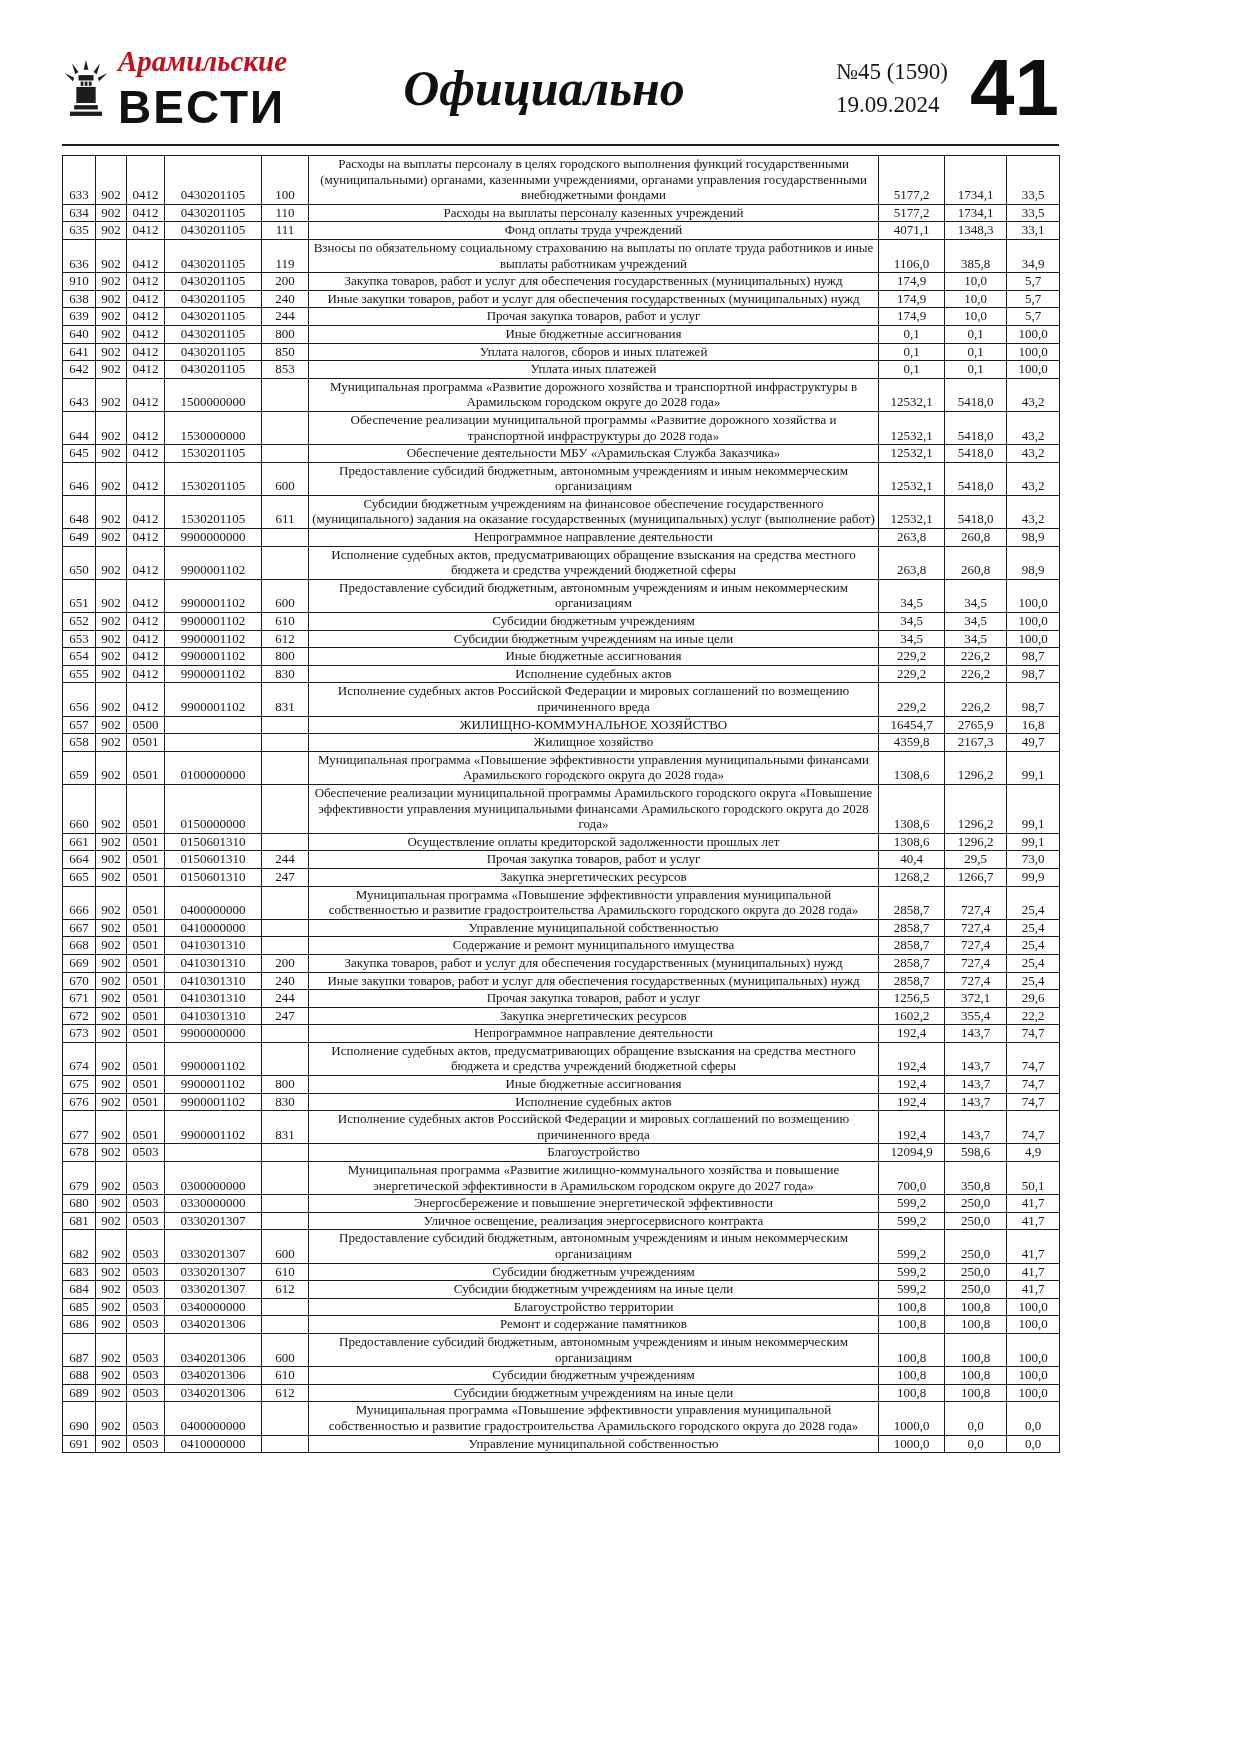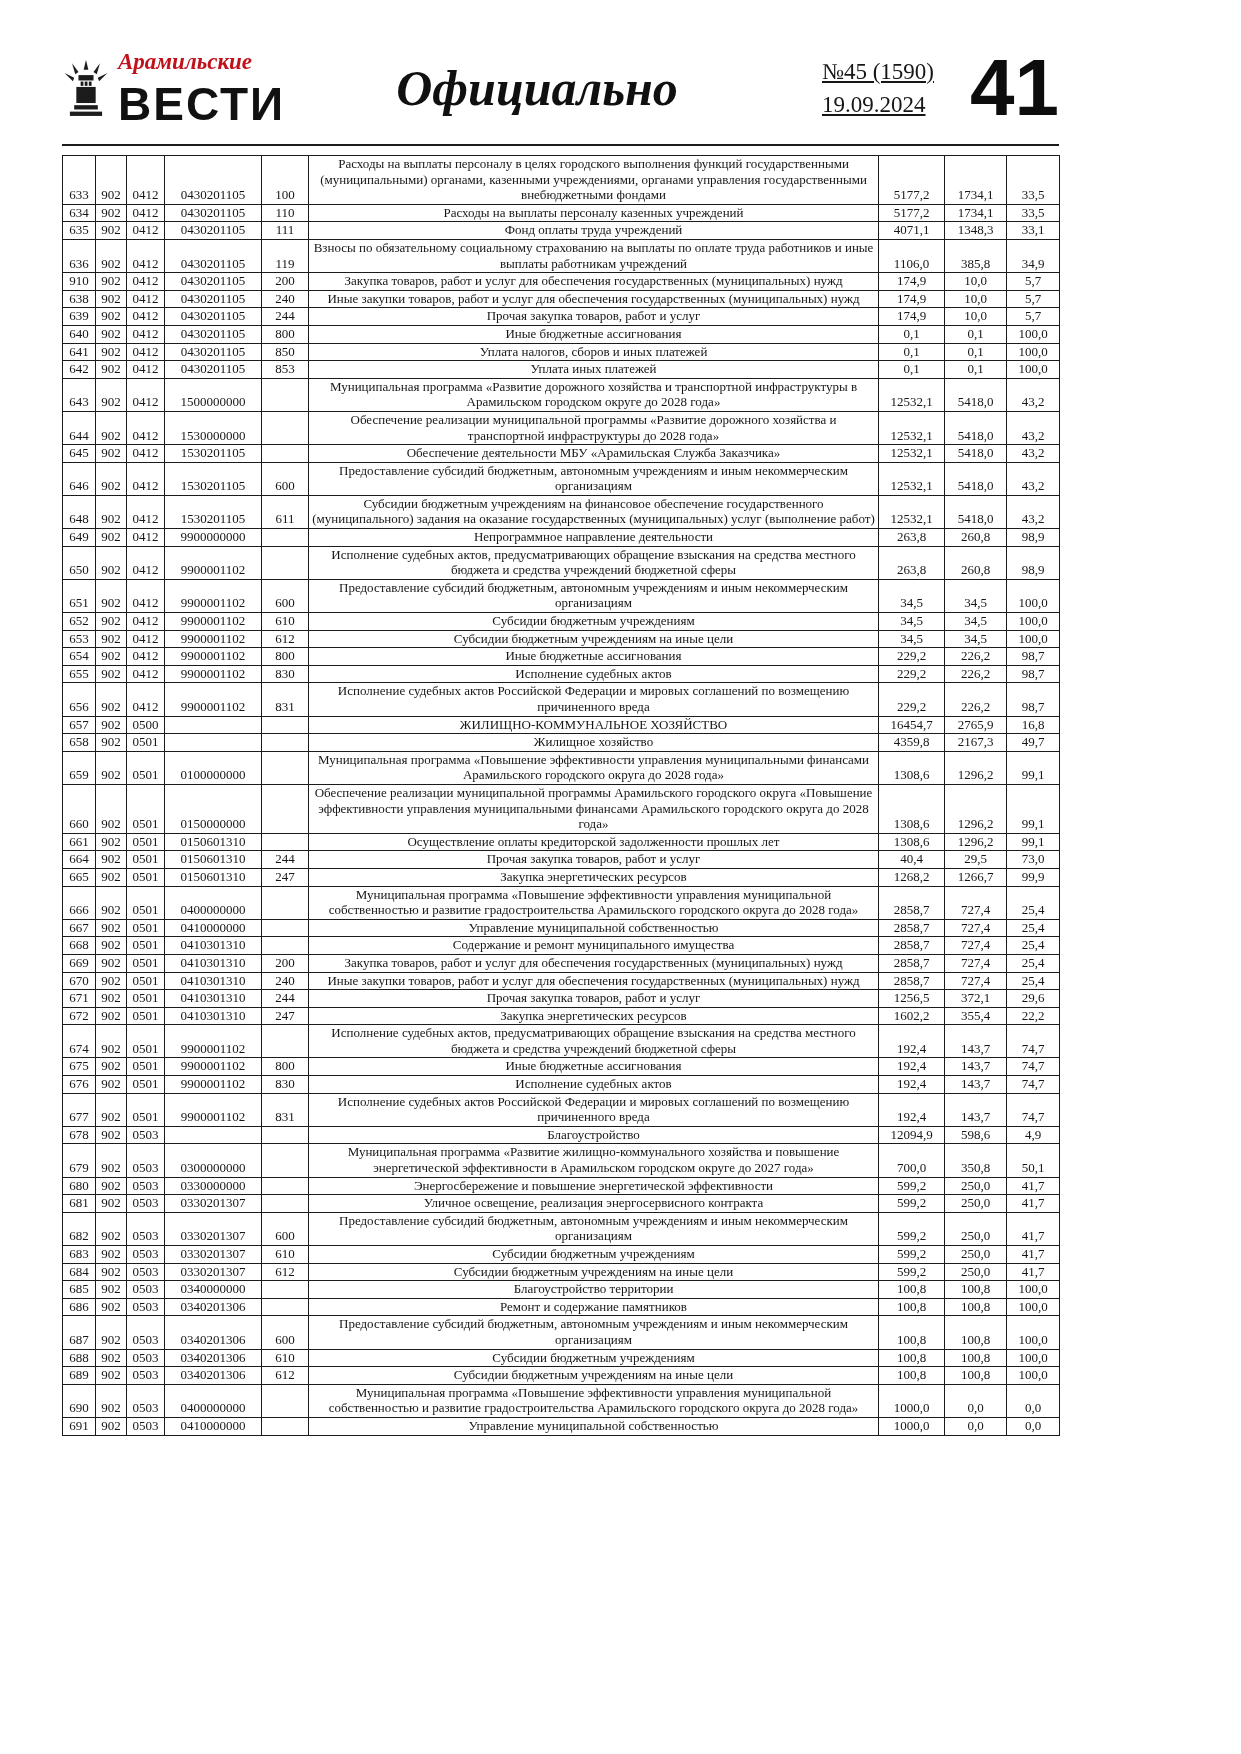--- a/index.html
+++ b/index.html
@@ -11,34 +11,34 @@
     position:relative;
   }
   .content { width:997px; margin:40px 0 0 62px; }
 
   
   .header { display:flex; align-items:center; height:96px; }
   .brand { display:flex; align-items:center; gap:8px; width:230px; flex:0 0 auto; }
   .emblem { width:48px; height:58px; flex:0 0 auto; }
   .brand-text { display:flex; flex-direction:column; }
   .brand-top {
-    color:#c0121c; font-size:23px; font-weight:bold; font-style:italic;
+    color:#c0121c; font-size:29px; font-weight:bold; font-style:italic;
     font-family:"Liberation Serif", serif; line-height:1; margin-bottom:10px;
   }
   .brand-bottom {
     font-size:46px; font-weight:800; letter-spacing:2px; line-height:0.95;
     font-family:"Liberation Sans", sans-serif; color:#111;
   }
   .section-title {
     flex:1 1 auto; text-align:center;
     font-size:50px; font-style:italic; font-weight:600;
     font-family:"Liberation Serif", serif; color:#101010;
     padding-right:40px;
   }
-  .issue { font-size:23px; line-height:1.45; text-align:left; flex:0 0 auto; margin-right:36px;text-decoration:underline; }
+  .issue { font-size:23px; line-height:1.45; text-align:left; flex:0 0 auto; margin-right:22px; }
   .pagenum {
     font-size:80px; font-weight:bold; line-height:0.9;
     font-family:"Liberation Sans", sans-serif; color:#0d0d0d; flex:0 0 auto;
   }
   .rule { border-top:2px solid #1b1b1b; margin-top:8px; }
 
   
   table.budget { border-collapse:collapse; table-layout:fixed; width:997px; margin-top:9px; }
   table.budget td {
     border:1px solid #1b1b1b;
@@ -503,20 +503,31 @@
           <td class="c1">902</td>
           <td class="c2">0501</td>
           <td class="c3">0410301310</td>
           <td class="c4">247</td>
           <td class="c5">Закупка энергетических ресурсов</td>
           <td class="c6">1602,2</td>
           <td class="c7">355,4</td>
           <td class="c8">22,2</td>
         </tr>
         <tr>
+          <td class="c0">673</td>
+          <td class="c1">902</td>
+          <td class="c2">0501</td>
+          <td class="c3">9900000000</td>
+          <td class="c4"></td>
+          <td class="c5">Непрограммное направление деятельности</td>
+          <td class="c6">192,4</td>
+          <td class="c7">143,7</td>
+          <td class="c8">74,7</td>
+        </tr>
+        <tr>
           <td class="c0">674</td>
           <td class="c1">902</td>
           <td class="c2">0501</td>
           <td class="c3">9900001102</td>
           <td class="c4"></td>
           <td class="c5">Исполнение судебных актов, предусматривающих обращение взыскания на средства местного бюджета и средства учреждений бюджетной сферы</td>
           <td class="c6">192,4</td>
           <td class="c7">143,7</td>
           <td class="c8">74,7</td>
         </tr>

